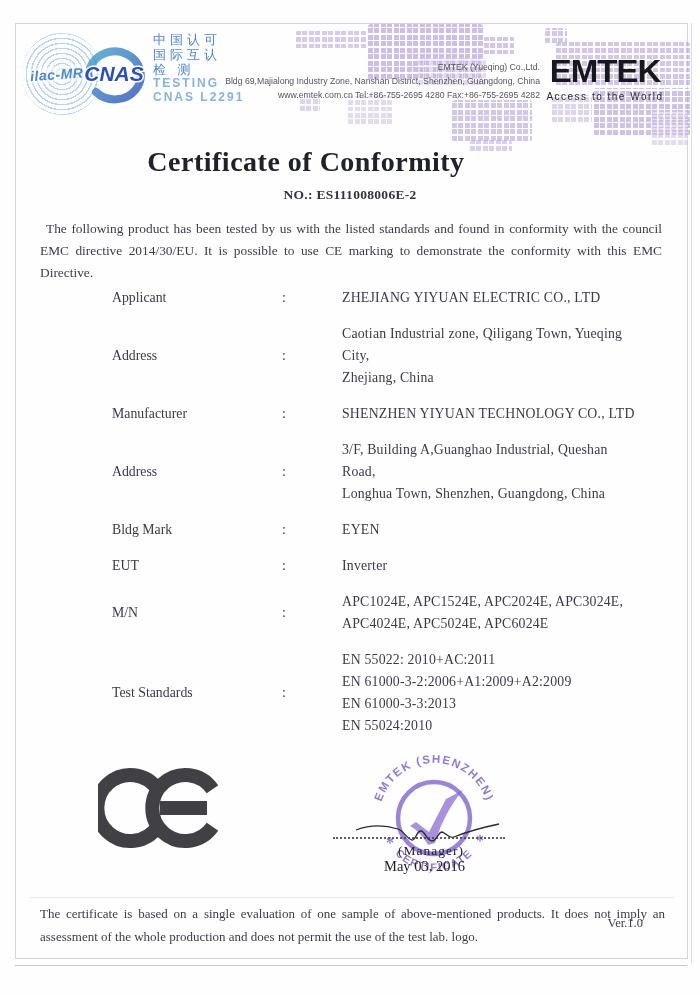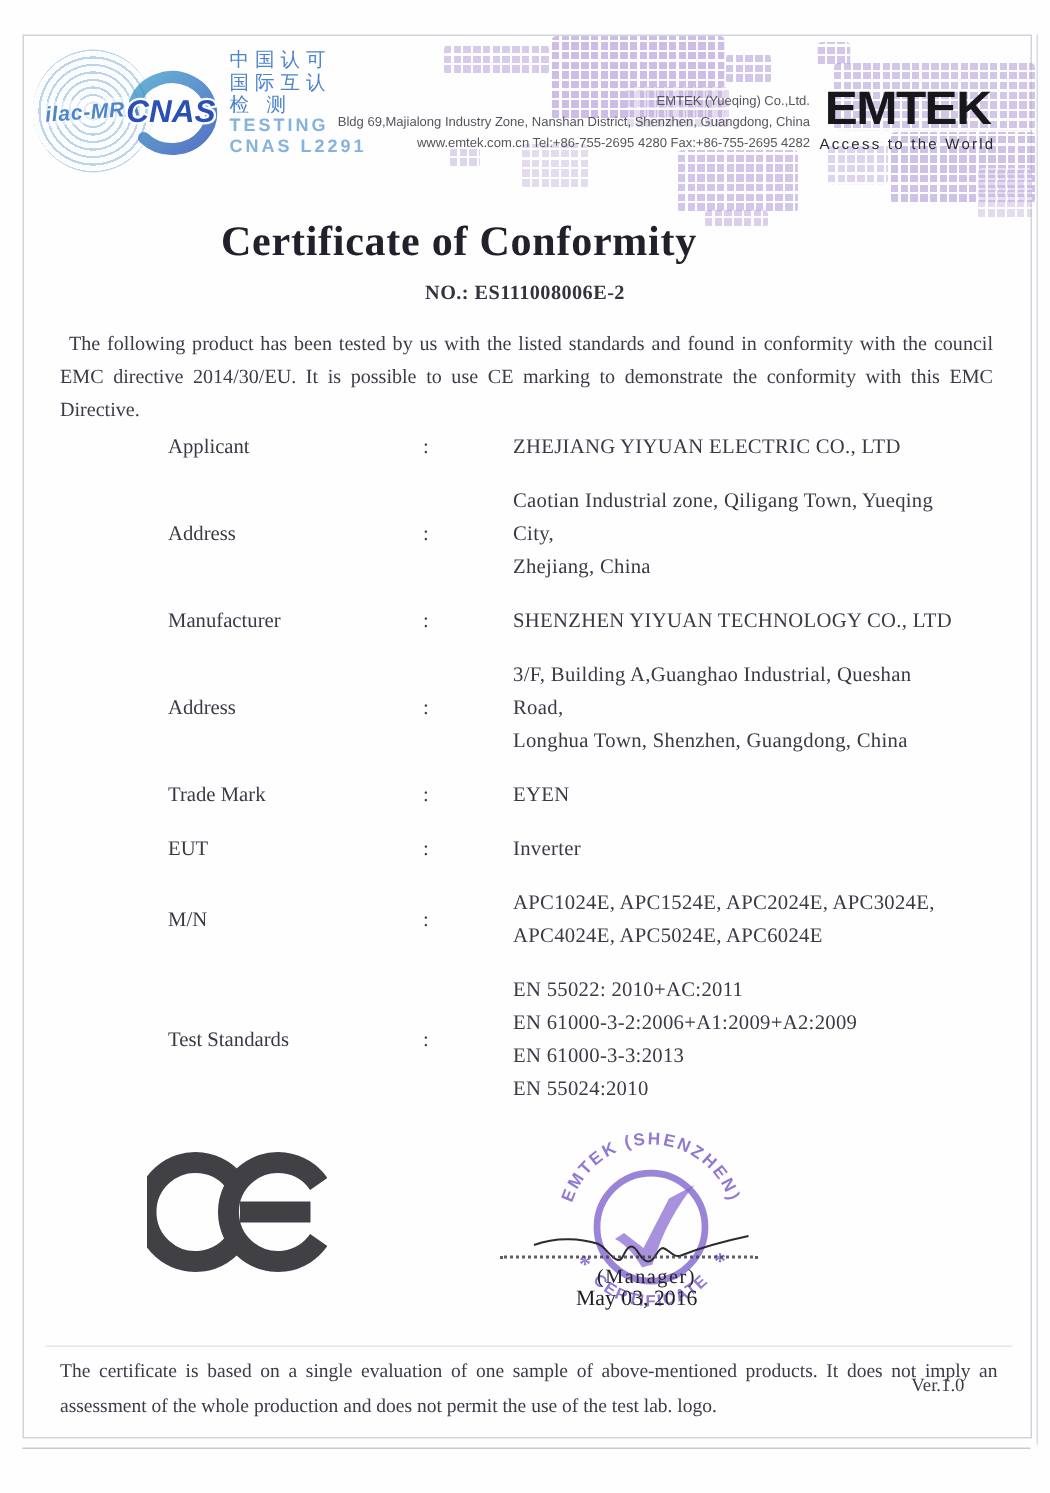--- a/index.html
+++ b/index.html
@@ -149,21 +149,21 @@
     <span class="f-colon">:</span>
     <span class="f-value">SHENZHEN YIYUAN TECHNOLOGY CO., LTD</span>
   </div>
   <div class="frow">
     <span class="f-label">Address</span>
     <span class="f-colon">:</span>
     <span class="f-value">3/F, Building A,Guanghao Industrial, Queshan Road,
 Longhua Town, Shenzhen, Guangdong, China</span>
   </div>
   <div class="frow">
-    <span class="f-label">Trade Mark</span>
+    <span class="f-label">Bldg Mark</span>
     <span class="f-colon">:</span>
     <span class="f-value">EYEN</span>
   </div>
   <div class="frow">
     <span class="f-label">EUT</span>
     <span class="f-colon">:</span>
     <span class="f-value">Inverter</span>
   </div>
   <div class="frow">
     <span class="f-label">M/N</span>

